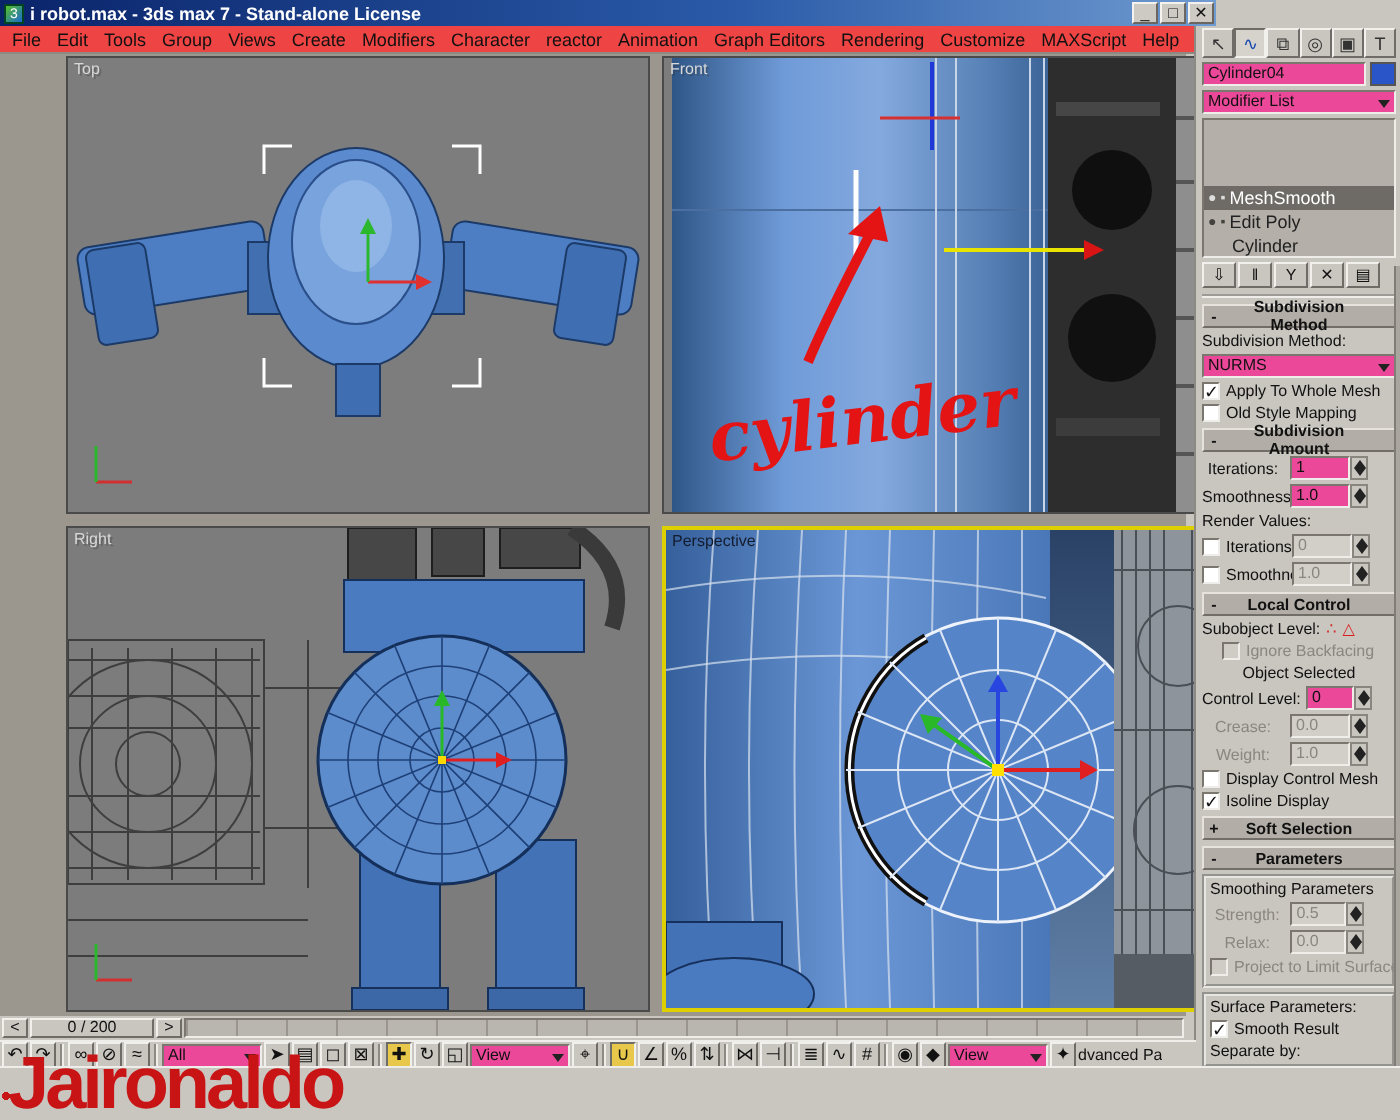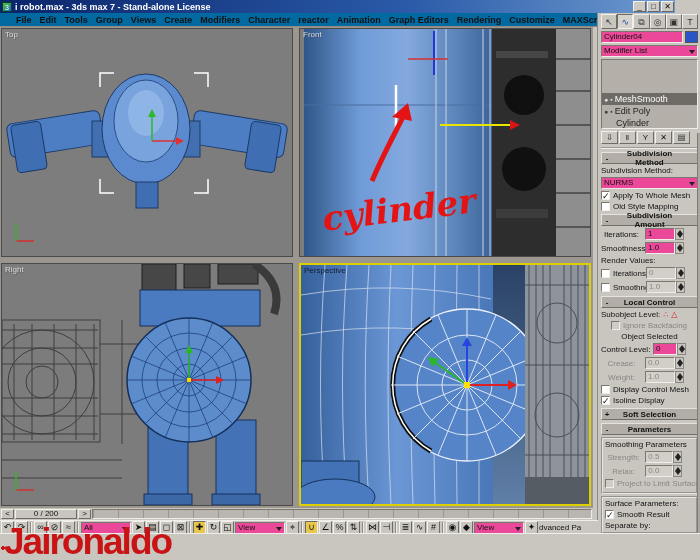--- a/index.html
+++ b/index.html
@@ -1,29 +1,29 @@
 <!DOCTYPE html>
 <html><head>
 <meta charset="utf-8">
 <style>
   html,body{margin:0;padding:0;background:#555;}
   *{box-sizing:border-box;font-family:"Liberation Sans",sans-serif;}
   #app{position:relative;width:700px;height:560px;background:#c9c5bf;overflow:hidden;font-size:9px;color:#111;}
   .abs{position:absolute;}
   
-  #titlebar{left:0;top:0;width:675px;height:13px;background:linear-gradient(90deg,#0a246a,#2a5aa8 60%,#6f9bd0);display:flex;align-items:center;padding:0 2px;color:#fff;}
+  #titlebar{left:0;top:0;width:608px;height:13px;background:linear-gradient(90deg,#0a246a,#2a5aa8 60%,#6f9bd0);display:flex;align-items:center;padding:0 2px;color:#fff;}
   #titlebar .ticon{width:10px;height:10px;background:linear-gradient(135deg,#58c028,#1a6ad0);border:1px solid #042;margin-right:3px;font-size:7px;color:#fff;text-align:center;line-height:9px;}
   #titlebar .ttext{font-size:9px;font-weight:bold;white-space:nowrap;}
   .winbtns{position:absolute;right:1px;top:1px;display:flex;gap:1px;}
   .winbtn{width:13px;height:11px;background:#cdc9c3;border:1px solid;border-color:#f4f2ee #6b6760 #6b6760 #f4f2ee;font-size:8px;line-height:9px;text-align:center;color:#111;}
-  #menubar{left:0;top:13px;width:700px;height:14px;background:#0369a1;border-bottom:1px solid #8d8983;display:flex;align-items:center;padding-left:12px;font-weight:bold;}
+  #menubar{left:0;top:13px;width:700px;height:14px;background:#ef4444;border-bottom:1px solid #8d8983;display:flex;align-items:center;padding-left:2px;}
   .mi{padding:0 4px;font-size:9px;white-space:nowrap;}
   
   #vparea{left:0;top:27px;width:593px;height:481px;background:#9b978f;}
-  .vp{position:absolute;overflow:hidden;border:1px solid #4a4a4a;background:#7d7d7d;}
+  .vp{position:absolute;overflow:hidden;border:1px solid #4a4a4a;background:#7d7d7d;margin-left:32px;}
   .vplabel{position:absolute;left:3px;top:1px;font-size:8px;color:#d8d8d8;z-index:5;text-shadow:1px 1px 0 #3335;}
   .vplabel.dark{color:#131c2e;text-shadow:none;}
   #vp-persp{border:2px solid #ded000;}
   svg{display:block;}
   
   #panel{left:597px;top:13px;width:103px;height:520px;background:#c9c5bf;border-left:1px solid #8d8983;padding:1px 2px 0 3px;}
   #panel-scroll{position:absolute;right:0;top:120px;width:3px;height:400px;background:#a9a59f;border-left:1px solid #807c76;}
   .tabs{display:flex;height:15px;margin-bottom:2px;}
   .tab{flex:1;text-align:center;font-size:9px;line-height:14px;color:#333;border:1px solid;border-color:#f2f0ec #6f6b66 #6f6b66 #f2f0ec;background:#c9c5bf;}
   .tab.active{border-color:#6f6b66 #f2f0ec #f2f0ec #6f6b66;background:#d6d2cc;color:#1a4ab0;}

